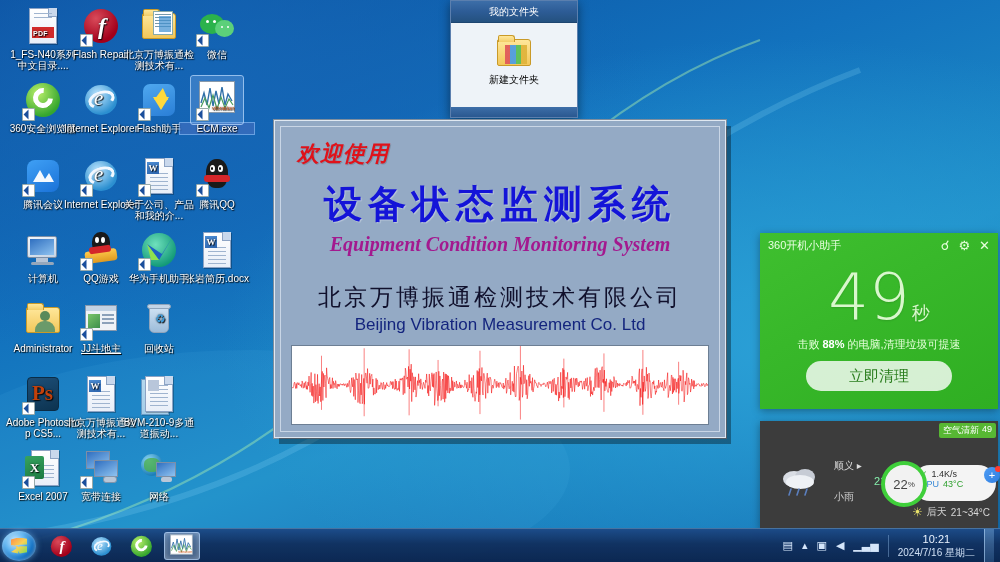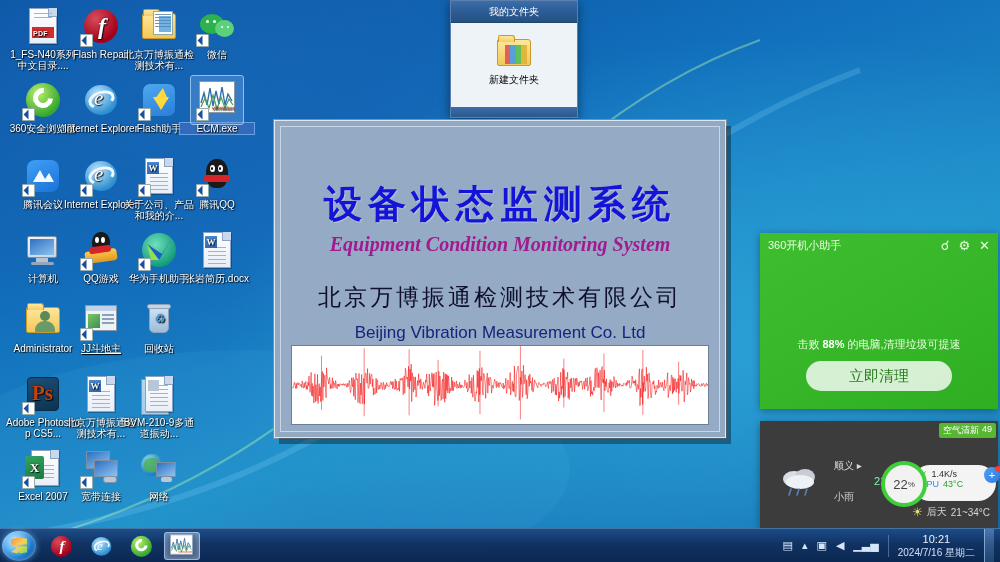--- a/index.html
+++ b/index.html
@@ -158,21 +158,21 @@
   }
   .company-cn {
     position: absolute; left: 0; right: 0; top: 155px;
     text-align: center;
     color: #10102c;
     font-family: "Liberation Serif", "DejaVu Serif", serif;
     font-size: 23px;
     letter-spacing: 3px;
   }
   .company-en {
-    position: absolute; left: 0; right: 0; top: 196px;
+    position: absolute; left: 0; right: 0; top: 188px;
     text-align: center;
     color: #14257e;
     font-size: 17px;
     font-weight: 500;
   }
   .wave-panel {
     position: absolute; left: 10px; right: 10px; top: 218px; height: 80px;
     background: #ffffff;
     border: 1px solid #6d7f94;
   }
@@ -676,20 +676,21 @@
              linear-gradient(90deg,#e05a5a 0 25%,#4f9de0 25% 50%,#58c05a 50% 75%,#e0b43c 75% 100%);opacity:.95;"></div>
       </div>
       <span>新建文件夹</span>
     </div>
   </div>
   <div class="strip"></div>
 </div>
 
 <div class="splash">
   <div class="splash-inner">
+    <div class="welcome">欢迎使用</div>
     <div class="title-cn">设备状态监测系统</div>
     <div class="title-en">Equipment Condition Monitoring System</div>
     <div class="company-cn">北京万博振通检测技术有限公司</div>
     <div class="company-en">Beijing Vibration Measurement Co. Ltd</div>
     <div class="wave-panel">
       <svg id="wave-svg" viewBox="0 0 860 150" preserveAspectRatio="none">
           <path d="M 0.0 80.5 L 1.1 80.1 L 2.2 80.9 L 3.3 77.8 L 4.4 71.1 L 5.5 69.5 L 6.6 76.0 L 7.7 81.8 L 8.8 72.1 L 9.9 81.4 L 11.0 70.3 L 12.1 72.0 L 13.2 74.8 L 14.3 70.6 L 15.4 74.7 L 16.5 75.9 L 17.6 77.1 L 18.7 73.7 L 19.8 79.8 L 20.9 67.2 L 22.0 71.2 L 23.1 81.3 L 24.2 77.2 L 25.3 70.6 L 26.4 80.1 L 27.5 71.4 L 28.6 68.2 L 29.7 83.2 L 30.8 76.2 L 31.9 83.5 L 33.0 69.4 L 34.1 76.4 L 35.2 57.8 L 36.3 77.1 L 37.4 89.1 L 38.5 71.8 L 39.6 50.8 L 40.7 95.4 L 41.8 71.8 L 42.9 97.0 L 44.0 77.1 L 45.1 109.8 L 46.2 94.6 L 47.3 53.3 L 48.4 107.4 L 49.5 74.2 L 50.6 87.1 L 51.7 105.4 L 52.8 54.5 L 53.9 110.5 L 55.0 91.0 L 56.1 72.5 L 57.2 96.2 L 58.3 78.6 L 59.4 107.2 L 60.5 73.8 L 61.6 58.6 L 62.7 48.9 L 63.8 104.8 L 64.9 52.7 L 66.0 78.9 L 67.1 59.8 L 68.2 55.9 L 69.3 71.6 L 70.4 99.5 L 71.5 42.0 L 72.6 57.5 L 73.7 62.5 L 74.8 66.6 L 75.9 72.9 L 77.0 63.7 L 78.1 60.4 L 79.2 82.2 L 80.3 74.0 L 81.4 81.4 L 82.5 72.7 L 83.6 61.1 L 84.7 81.8 L 85.8 67.9 L 86.9 73.9 L 88.0 72.2 L 89.1 80.2 L 90.2 66.6 L 91.3 72.4 L 92.4 81.1 L 93.5 82.4 L 94.6 73.0 L 95.7 77.7 L 96.8 73.4 L 97.9 77.7 L 99.0 73.3 L 100.1 72.5 L 101.2 74.8 L 102.3 73.9 L 103.4 75.4 L 104.5 73.2 L 105.6 75.6 L 106.7 72.2 L 107.8 72.9 L 108.9 76.5 L 110.0 73.4 L 111.1 72.8 L 112.2 75.5 L 113.3 79.5 L 114.4 71.7 L 115.5 78.5 L 116.6 77.1 L 117.7 69.0 L 118.8 66.1 L 119.9 83.2 L 121.0 89.6 L 122.1 84.1 L 123.2 61.2 L 124.3 71.8 L 125.4 78.6 L 126.5 60.4 L 127.6 96.9 L 128.7 64.4 L 129.8 88.6 L 130.9 103.4 L 132.0 52.0 L 133.1 63.7 L 134.2 65.3 L 135.3 63.1 L 136.4 108.8 L 137.5 86.2 L 138.6 52.7 L 139.7 107.2 L 140.8 110.9 L 141.9 71.4 L 143.0 94.1 L 144.1 54.8 L 145.2 111.1 L 146.3 106.6 L 147.4 72.0 L 148.5 62.3 L 149.6 112.0 L 150.7 72.3 L 151.8 52.6 L 152.9 52.1 L 154.0 62.0 L 155.1 71.6 L 156.2 43.4 L 157.3 81.3 L 158.4 81.1 L 159.5 79.0 L 160.6 52.5 L 161.7 73.4 L 162.8 58.5 L 163.9 56.7 L 165.0 54.4 L 166.1 78.9 L 167.2 63.5 L 168.3 94.6 L 169.4 80.5 L 170.5 92.0 L 171.6 92.0 L 172.7 92.0 L 173.8 62.0 L 174.9 90.0 L 176.0 64.9 L 177.1 67.9 L 178.2 84.0 L 179.3 79.9 L 180.4 75.2 L 181.5 82.7 L 182.6 78.9 L 183.7 70.0 L 184.8 71.0 L 185.9 79.6 L 187.0 83.4 L 188.1 71.9 L 189.2 69.6 L 190.3 83.6 L 191.4 83.6 L 192.5 74.4 L 193.6 81.7 L 194.7 75.7 L 195.8 70.3 L 196.9 76.6 L 198.0 74.6 L 199.1 77.7 L 200.2 78.1 L 201.3 78.0 L 202.4 75.9 L 203.5 68.0 L 204.6 69.9 L 205.7 74.3 L 206.8 68.5 L 207.9 82.1 L 209.0 68.4 L 210.1 80.3 L 211.2 81.7 L 212.3 83.7 L 213.4 63.7 L 214.5 82.8 L 215.6 67.2 L 216.7 85.3 L 217.8 85.0 L 218.9 81.5 L 220.0 83.8 L 221.1 67.6 L 222.2 87.2 L 223.3 63.1 L 224.4 65.2 L 225.5 62.3 L 226.6 65.8 L 227.7 63.9 L 228.8 61.2 L 229.9 93.8 L 231.0 63.1 L 232.1 57.3 L 233.2 91.1 L 234.3 42.6 L 235.4 47.9 L 236.5 63.9 L 237.6 62.6 L 238.7 59.6 L 239.8 78.8 L 240.9 39.2 L 242.0 66.2 L 243.1 82.7 L 244.2 44.6 L 245.3 67.6 L 246.4 34.9 L 247.5 107.0 L 248.6 51.4 L 249.7 59.9 L 250.8 88.8 L 251.9 59.2 L 253.0 67.5 L 254.1 84.4 L 255.2 59.4 L 256.3 98.2 L 257.4 92.9 L 258.5 77.9 L 259.6 66.6 L 260.7 76.2 L 261.8 53.3 L 262.9 70.8 L 264.0 65.8 L 265.1 82.3 L 266.2 63.2 L 267.3 70.4 L 268.4 75.0 L 269.5 83.6 L 270.6 77.6 L 271.7 69.8 L 272.8 73.1 L 273.9 76.0 L 275.0 81.6 L 276.1 65.6 L 277.2 70.2 L 278.3 53.7 L 279.4 67.4 L 280.5 91.0 L 281.6 75.9 L 282.7 96.2 L 283.8 53.8 L 284.9 80.7 L 286.0 86.4 L 287.1 68.9 L 288.2 59.1 L 289.3 51.5 L 290.4 78.2 L 291.5 54.7 L 292.6 79.6 L 293.7 52.7 L 294.8 114.2 L 295.9 102.0 L 297.0 66.7 L 298.1 49.9 L 299.2 81.4 L 300.3 92.2 L 301.4 105.0 L 302.5 100.7 L 303.6 48.6 L 304.7 95.6 L 305.8 57.5 L 306.9 76.0 L 308.0 104.8 L 309.1 103.1 L 310.2 68.7 L 311.3 63.5 L 312.4 102.2 L 313.5 50.1 L 314.6 69.4 L 315.7 108.1 L 316.8 53.4 L 317.9 101.2 L 319.0 54.0 L 320.1 85.6 L 321.2 56.3 L 322.3 90.4 L 323.4 57.4 L 324.5 66.8 L 325.6 90.9 L 326.7 80.7 L 327.8 86.3 L 328.9 85.5 L 330.0 59.7 L 331.1 85.9 L 332.2 66.7 L 333.3 86.2 L 334.4 77.8 L 335.5 69.2 L 336.6 79.1 L 337.7 75.3 L 338.8 73.6 L 339.9 67.2 L 341.0 81.6 L 342.1 73.5 L 343.2 74.3 L 344.3 80.8 L 345.4 78.2 L 346.5 69.7 L 347.6 81.1 L 348.7 74.7 L 349.8 80.6 L 350.9 74.8 L 352.0 75.5 L 353.1 79.0 L 354.2 79.7 L 355.3 79.5 L 356.4 75.9 L 357.5 65.3 L 358.6 73.6 L 359.7 73.5 L 360.8 81.3 L 361.9 69.6 L 363.0 88.3 L 364.1 83.8 L 365.2 84.7 L 366.3 55.0 L 367.4 80.8 L 368.5 67.3 L 369.6 68.2 L 370.7 90.9 L 371.8 60.8 L 372.9 91.3 L 374.0 98.7 L 375.1 56.2 L 376.2 82.3 L 377.3 96.9 L 378.4 106.4 L 379.5 99.0 L 380.6 88.1 L 381.7 91.1 L 382.8 47.1 L 383.9 79.9 L 385.0 49.0 L 386.1 107.6 L 387.2 43.2 L 388.3 94.0 L 389.4 66.4 L 390.5 58.2 L 391.6 67.2 L 392.7 41.3 L 393.8 86.3 L 394.9 94.3 L 396.0 53.1 L 397.1 52.5 L 398.2 61.6 L 399.3 73.2 L 400.4 100.9 L 401.5 71.3 L 402.6 63.2 L 403.7 52.1 L 404.8 90.7 L 405.9 61.0 L 407.0 75.7 L 408.1 75.8 L 409.2 59.6 L 410.3 61.7 L 411.4 65.3 L 412.5 90.6 L 413.6 78.3 L 414.7 75.3 L 415.8 81.4 L 416.9 76.8 L 418.0 68.3 L 419.1 63.8 L 420.2 69.4 L 421.3 72.8 L 422.4 80.3 L 423.5 67.6 L 424.6 75.7 L 425.7 78.0 L 426.8 70.7 L 427.9 80.1 L 429.0 71.7 L 430.1 69.8 L 431.2 73.0 L 432.3 72.1 L 433.4 77.3 L 434.5 79.6 L 435.6 80.5 L 436.7 71.2 L 437.8 82.9 L 438.9 76.3 L 440.0 79.7 L 441.1 72.6 L 442.2 61.8 L 443.3 91.0 L 444.4 86.3 L 445.5 68.9 L 446.6 65.3 L 447.7 76.1 L 448.8 82.4 L 449.9 80.7 L 451.0 50.9 L 452.1 94.0 L 453.2 78.1 L 454.3 76.6 L 455.4 67.8 L 456.5 86.8 L 457.6 72.2 L 458.7 88.7 L 459.8 38.5 L 460.9 91.9 L 462.0 98.1 L 463.1 96.7 L 464.2 52.8 L 465.3 48.4 L 466.4 41.8 L 467.5 38.7 L 468.6 43.1 L 469.7 104.7 L 470.8 96.4 L 471.9 60.1 L 473.0 66.1 L 474.1 73.8 L 475.2 48.1 L 476.3 98.6 L 477.4 92.2 L 478.5 37.0 L 479.6 72.6 L 480.7 70.3 L 481.8 55.3 L 482.9 67.0 L 484.0 93.9 L 485.1 64.8 L 486.2 101.6 L 487.3 94.2 L 488.4 68.5 L 489.5 57.0 L 490.6 77.5 L 491.7 53.9 L 492.8 71.6 L 493.9 67.8 L 495.0 70.4 L 496.1 85.4 L 497.2 60.9 L 498.3 88.5 L 499.4 82.1 L 500.5 77.6 L 501.6 65.0 L 502.7 68.4 L 503.8 71.1 L 504.9 71.1 L 506.0 76.8 L 507.1 77.2 L 508.2 80.4 L 509.3 72.0 L 510.4 69.9 L 511.5 73.7 L 512.6 73.8 L 513.7 73.6 L 514.8 77.8 L 515.9 74.3 L 517.0 73.1 L 518.1 72.9 L 519.2 74.7 L 520.3 71.1 L 521.4 71.6 L 522.5 72.0 L 523.6 75.5 L 524.7 78.5 L 525.8 75.2 L 526.9 73.9 L 528.0 69.4 L 529.1 77.1 L 530.2 81.7 L 531.3 67.7 L 532.4 69.4 L 533.5 72.7 L 534.6 68.2 L 535.7 68.3 L 536.8 90.3 L 537.9 69.1 L 539.0 64.7 L 540.1 87.4 L 541.2 64.4 L 542.3 62.1 L 543.4 76.1 L 544.5 93.6 L 545.6 73.5 L 546.7 94.6 L 547.8 76.2 L 548.9 74.0 L 550.0 59.7 L 551.1 105.9 L 552.2 88.5 L 553.3 100.3 L 554.4 85.6 L 555.5 50.5 L 556.6 94.5 L 557.7 77.4 L 558.8 81.9 L 559.9 42.7 L 561.0 99.3 L 562.1 45.7 L 563.2 61.7 L 564.3 97.5 L 565.4 84.9 L 566.5 59.5 L 567.6 64.1 L 568.7 63.0 L 569.8 50.7 L 570.9 99.7 L 572.0 69.7 L 573.1 103.0 L 574.2 77.3 L 575.3 63.4 L 576.4 80.7 L 577.5 61.3 L 578.6 87.8 L 579.7 87.2 L 580.8 76.0 L 581.9 61.3 L 583.0 63.0 L 584.1 88.0 L 585.2 73.8 L 586.3 62.6 L 587.4 75.3 L 588.5 61.6 L 589.6 65.0 L 590.7 74.4 L 591.8 78.7 L 592.9 69.6 L 594.0 76.7 L 595.1 67.3 L 596.2 67.7 L 597.3 69.9 L 598.4 67.1 L 599.5 72.9 L 600.6 83.4 L 601.7 76.8 L 602.8 70.7 L 603.9 67.2 L 605.0 83.1 L 606.1 70.0 L 607.2 62.3 L 608.3 77.4 L 609.4 70.7 L 610.5 60.7 L 611.6 86.1 L 612.7 79.4 L 613.8 75.7 L 614.9 74.2 L 616.0 59.1 L 617.1 97.0 L 618.2 66.5 L 619.3 92.3 L 620.4 87.8 L 621.5 94.4 L 622.6 85.2 L 623.7 79.3 L 624.8 86.0 L 625.9 56.4 L 627.0 43.1 L 628.1 80.0 L 629.2 61.2 L 630.3 41.6 L 631.4 47.6 L 632.5 79.7 L 633.6 51.2 L 634.7 80.3 L 635.8 64.6 L 636.9 46.4 L 638.0 68.1 L 639.1 103.9 L 640.2 43.3 L 641.3 39.7 L 642.4 70.0 L 643.5 63.8 L 644.6 71.7 L 645.7 46.3 L 646.8 86.3 L 647.9 67.9 L 649.0 77.9 L 650.1 63.1 L 651.2 82.8 L 652.3 85.5 L 653.4 89.4 L 654.5 85.6 L 655.6 70.4 L 656.7 81.0 L 657.8 64.4 L 658.9 95.6 L 660.0 67.0 L 661.1 87.5 L 662.2 69.3 L 663.3 69.3 L 664.4 79.6 L 665.5 58.8 L 666.6 63.7 L 667.7 75.9 L 668.8 80.7 L 669.9 66.0 L 671.0 69.9 L 672.1 79.2 L 673.2 71.2 L 674.3 75.8 L 675.4 73.7 L 676.5 77.2 L 677.6 71.9 L 678.7 74.9 L 679.8 75.0 L 680.9 75.2 L 682.0 77.0 L 683.1 75.3 L 684.2 77.5 L 685.3 72.3 L 686.4 72.1 L 687.5 73.2 L 688.6 73.7 L 689.7 72.1 L 690.8 77.0 L 691.9 69.6 L 693.0 74.4 L 694.1 66.1 L 695.2 69.9 L 696.3 71.4 L 697.4 66.0 L 698.5 81.1 L 699.6 81.0 L 700.7 79.3 L 701.8 75.2 L 702.9 57.9 L 704.0 60.5 L 705.1 72.1 L 706.2 67.7 L 707.3 71.1 L 708.4 67.3 L 709.5 76.2 L 710.6 64.8 L 711.7 84.0 L 712.8 88.0 L 713.9 73.8 L 715.0 75.9 L 716.1 83.3 L 717.2 53.5 L 718.3 43.8 L 719.4 114.8 L 720.5 81.6 L 721.6 98.7 L 722.7 54.0 L 723.8 44.0 L 724.9 112.5 L 726.0 69.3 L 727.1 87.9 L 728.2 57.6 L 729.3 77.5 L 730.4 87.2 L 731.5 81.1 L 732.6 40.8 L 733.7 67.7 L 734.8 54.1 L 735.9 101.0 L 737.0 94.7 L 738.1 52.0 L 739.2 68.2 L 740.3 66.8 L 741.4 93.9 L 742.5 100.1 L 743.6 90.5 L 744.7 71.5 L 745.8 69.2 L 746.9 73.6 L 748.0 66.6 L 749.1 82.2 L 750.2 76.7 L 751.3 93.3 L 752.4 86.8 L 753.5 88.9 L 754.6 75.7 L 755.7 79.5 L 756.8 81.8 L 757.9 65.4 L 759.0 80.2 L 760.1 77.7 L 761.2 70.8 L 762.3 70.4 L 763.4 79.2 L 764.5 76.9 L 765.6 69.1 L 766.7 80.7 L 767.8 81.6 L 768.9 86.1 L 770.0 65.1 L 771.1 77.7 L 772.2 81.5 L 773.3 76.6 L 774.4 75.4 L 775.5 63.2 L 776.6 51.3 L 777.7 99.2 L 778.8 92.7 L 779.9 81.7 L 781.0 75.5 L 782.1 86.0 L 783.2 75.2 L 784.3 55.7 L 785.4 57.3 L 786.5 92.2 L 787.6 60.3 L 788.7 89.2 L 789.8 63.2 L 790.9 85.2 L 792.0 62.8 L 793.1 64.9 L 794.2 89.1 L 795.3 69.2 L 796.4 82.0 L 797.5 65.6 L 798.6 62.1 L 799.7 91.2 L 800.8 83.0 L 801.9 56.2 L 803.0 67.3 L 804.1 57.1 L 805.2 85.7 L 806.3 87.0 L 807.4 84.6 L 808.5 46.6 L 809.6 65.4 L 810.7 107.6 L 811.8 95.0 L 812.9 67.8 L 814.0 74.5 L 815.1 62.3 L 816.2 51.7 L 817.3 93.7 L 818.4 90.4 L 819.5 61.0 L 820.6 63.9 L 821.7 73.8 L 822.8 71.8 L 823.9 88.6 L 825.0 82.1 L 826.1 63.6 L 827.2 77.5 L 828.3 71.7 L 829.4 66.4 L 830.5 82.5 L 831.6 66.6 L 832.7 78.2 L 833.8 75.0 L 834.9 75.2 L 836.0 77.4 L 837.1 72.4 L 838.2 74.0 L 839.3 72.8 L 840.4 72.7 L 841.5 73.1 L 842.6 76.7 L 843.7 75.8 L 844.8 77.2 L 845.9 77.6 L 847.0 72.2 L 848.1 75.9 L 849.2 76.1 L 850.3 71.9 L 851.4 72.1 L 852.5 75.9 L 853.6 78.5 L 854.7 75.7 L 855.8 72.8 L 856.9 71.6 L 858.0 76.6 L 859.1 73.2" fill="none" stroke="#f20000" stroke-width="1"></path>
           <path d="M 60.95757365504167 18.69694112879081 L 60.95757365504167 122.85760004052781" stroke="#f20000" stroke-width="1"></path>
           <path d="M 149.17152286002948 4.3274476441216905 L 149.17152286002948 135.07166950249655" stroke="#f20000" stroke-width="1"></path>
           <path d="M 242.11958795884604 6.369498966899471 L 242.11958795884604 133.33592587813544" stroke="#f20000" stroke-width="1"></path>
@@ -707,20 +708,23 @@
 
 <div class="w360">
   <div class="w-top">
     <span class="w-title">360开机小助手</span>
     <span class="w-icons">
       <span class="w-ic">☌</span>
       <span class="w-ic">⚙</span>
       <span class="w-ic">✕</span>
     </span>
   </div>
+  <div class="big-num">
+    <span>49</span><span class="big-unit">秒</span>
+  </div>
   <div class="w-sub">
     <span>击败</span>
     <b>88%</b>
     <span>的电脑,清理垃圾可提速</span>
   </div>
   <div class="w-btn">立即清理</div>
 </div>
 
 <div class="wbar">
   <div class="air-badge">

